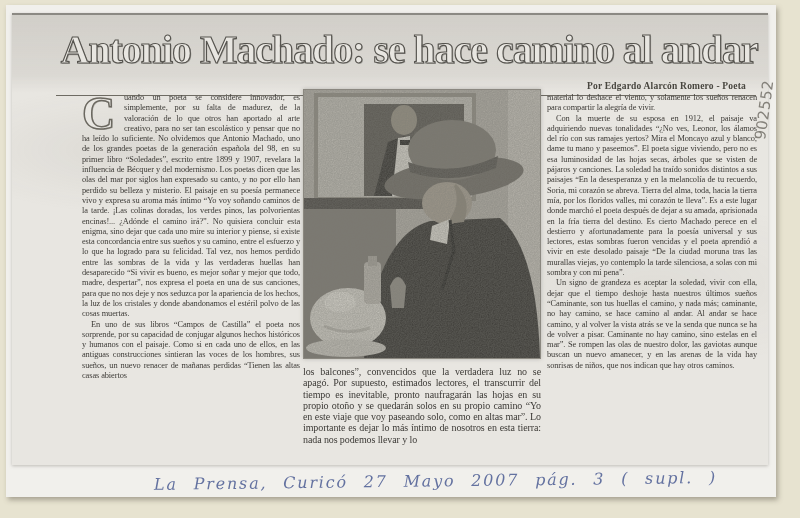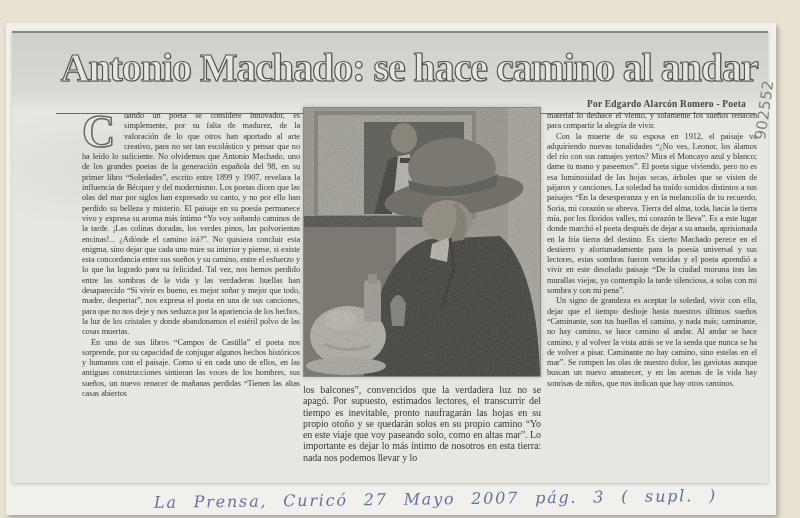--- a/index.html
+++ b/index.html
@@ -3,21 +3,21 @@
 <meta charset="utf-8">
 <style>
   html,body{margin:0;padding:0;}
   body{
     width:800px;height:518px;position:relative;overflow:hidden;
     background:#e7e3d0;
     font-family:"Liberation Serif", serif;
   }
   
   .sheet{
-    position:absolute;left:6px;top:23px;width:770px;height:492px;
+    position:absolute;left:6px;top:5px;width:770px;height:492px;
     background:#f1f0ec;
     box-shadow:2px 3px 5px rgba(90,85,70,.45);
   }
   
   .clipping{
     position:absolute;left:6px;top:8px;width:756px;height:450px;
     background:
       linear-gradient(180deg, rgba(150,146,138,.28) 0px, rgba(150,146,138,.16) 60px, rgba(150,146,138,0) 78px),
       radial-gradient(ellipse 260px 90px at 15% 30%, rgba(120,115,105,.10), transparent 70%),
       radial-gradient(ellipse 300px 120px at 85% 60%, rgba(120,115,105,.08), transparent 70%),

